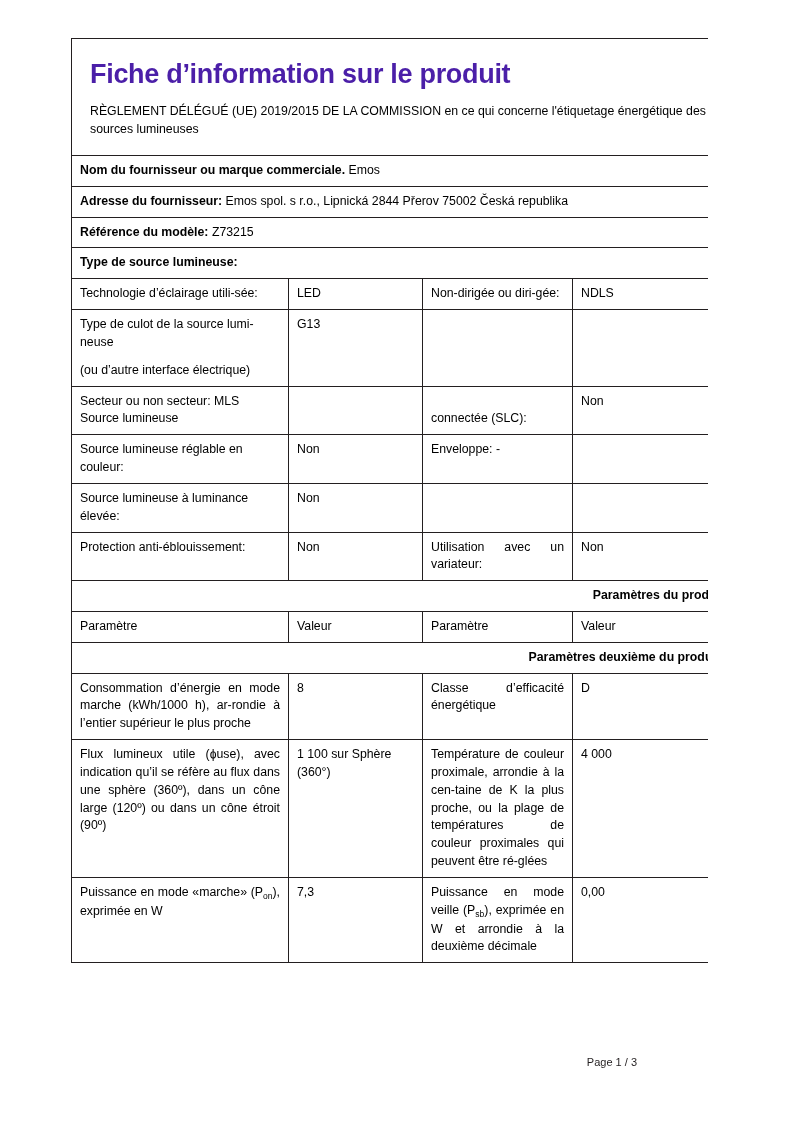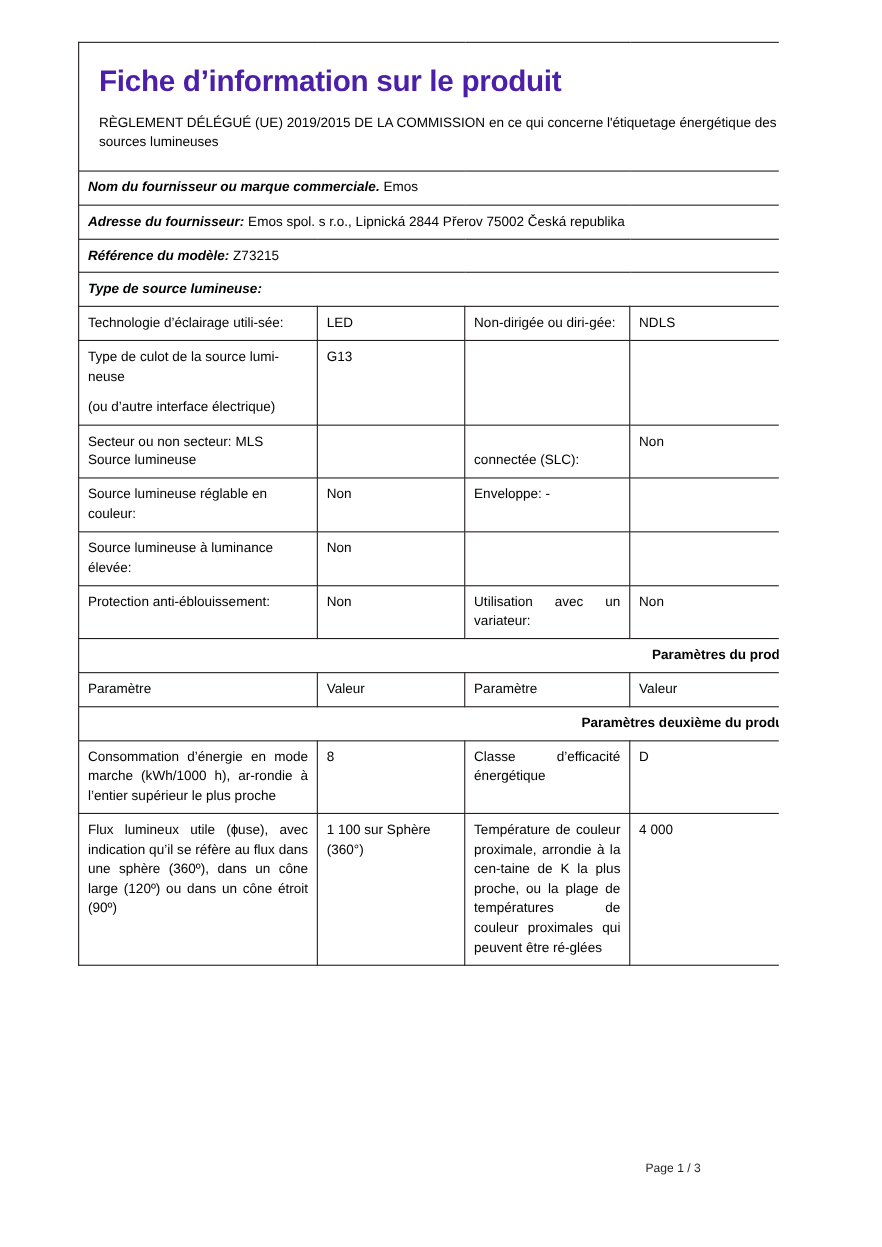--- a/index.html
+++ b/index.html
@@ -48,21 +48,21 @@
   .titlecell {
     border: 1px solid #231f20;
     border-bottom: none;
     padding: 0;
   }
   .subtitle {
     font-size: 12.3px;
     line-height: 1.5;
     padding: 2px 10px 10px 10px;
   }
-  .bold { font-weight: bold; font-style: italic; }
+  .bold { font-weight: bold; }
   .just { text-align: justify; text-align-last: left; }
   .center { text-align: left; }
   .sectionbar {
     text-align: right;
     font-weight: bold;
     font-size: 12.3px;
   }
   .pagenum {
     position: absolute;
     right: 71px;
@@ -192,20 +192,26 @@
         <td class="center">D</td>
       </tr>
 
       <tr>
         <td class="just">Flux lumineux utile (ɸuse), avec indication qu’il se réfère au flux dans une sphère (360º), dans un cône large (120º) ou dans un cône étroit (90º)</td>
         <td class="center">1 100 sur Sphère (360°)</td>
         <td class="just">Température de couleur proximale, arrondie à la cen-taine de K la plus proche, ou la plage de températures de couleur proximales qui peuvent être ré-glées</td>
         <td class="center">4 000</td>
       </tr>
 
+      <tr>
+        <td class="just">Puissance en mode «marche» (P<sub>on</sub>), exprimée en W</td>
+        <td class="center">7,3</td>
+        <td class="just">Puissance en mode veille (P<sub>sb</sub>), exprimée en W et arrondie à la deuxième décimale</td>
+        <td class="center">0,00</td>
+      </tr>
 
 
     </tbody>
       </table>
   </div>
 
   <div class="pagenum">Page 1 / 3</div>
 </div>
 
 </body></html>

